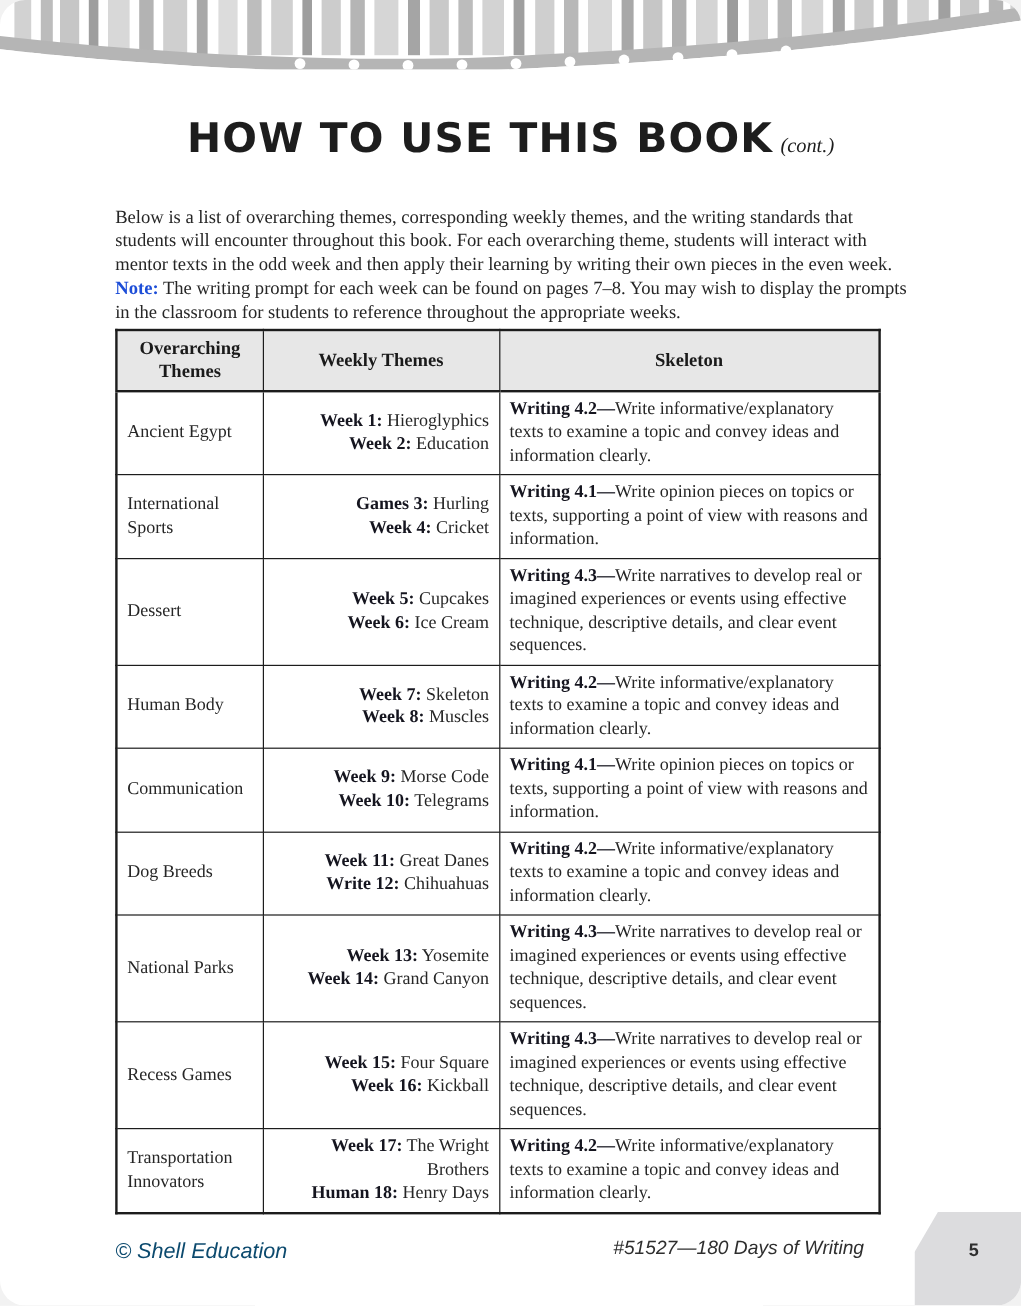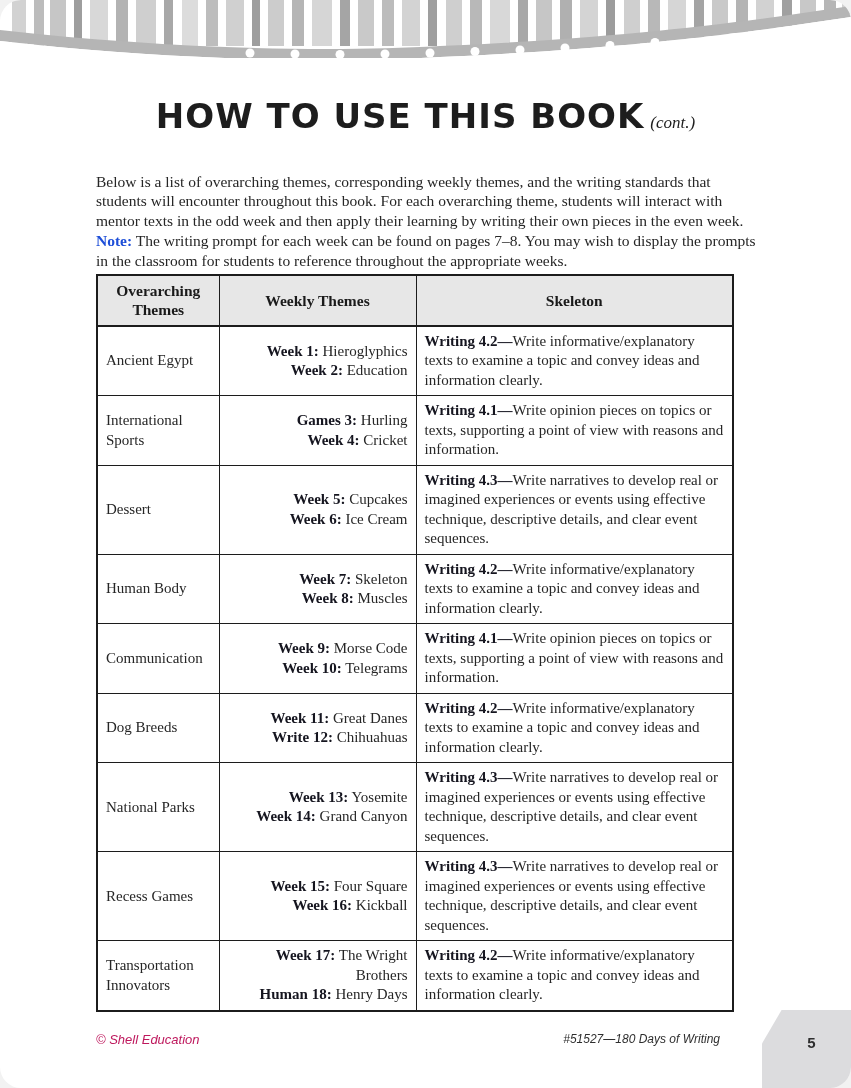--- a/index.html
+++ b/index.html
@@ -52,25 +52,25 @@
     padding:5px 8px;vertical-align:middle;line-height:1.3;
   }
   td.c-theme{width:122px;}
   td.c-weeks{width:197px;text-align:right;}
   td.c-std{width:317px;margin-top:32px;}
   col.c1{width:122px;} col.c2{width:197px;} col.c3{width:317px;}
   .wk b, .std b{color:#15151f;}
   
   .footer-copyright{
     position:absolute;left:96px;top:1032px;
-    font-family:"Liberation Sans", sans-serif;font-style:italic;font-size:13px;color:#be185d;
+    font-family:"Liberation Sans", sans-serif;font-style:italic;font-size:18px;color:#0c4a6e;
   }
   .footer-bookid{
     position:absolute;right:131px;top:1032px;
-    font-family:"Liberation Sans", sans-serif;font-style:italic;font-size:12px;color:#2e2e2e;
+    font-family:"Liberation Sans", sans-serif;font-style:italic;font-size:16px;color:#2e2e2e;
   }
   .page-tab{
     position:absolute;right:0;bottom:0;width:89px;height:78px;
     background:var(--page-tab-bg);
     clip-path:polygon(22% 0, 100% 0, 100% 100%, 0 100%, 0 43%);
     text-align:center;
   }
   .page-tab .num{
     display:inline-block;margin-top:24px;margin-left:10px;
     font-family:"Liberation Sans", sans-serif;font-weight:bold;font-size:15px;color:#2f2f2f;

